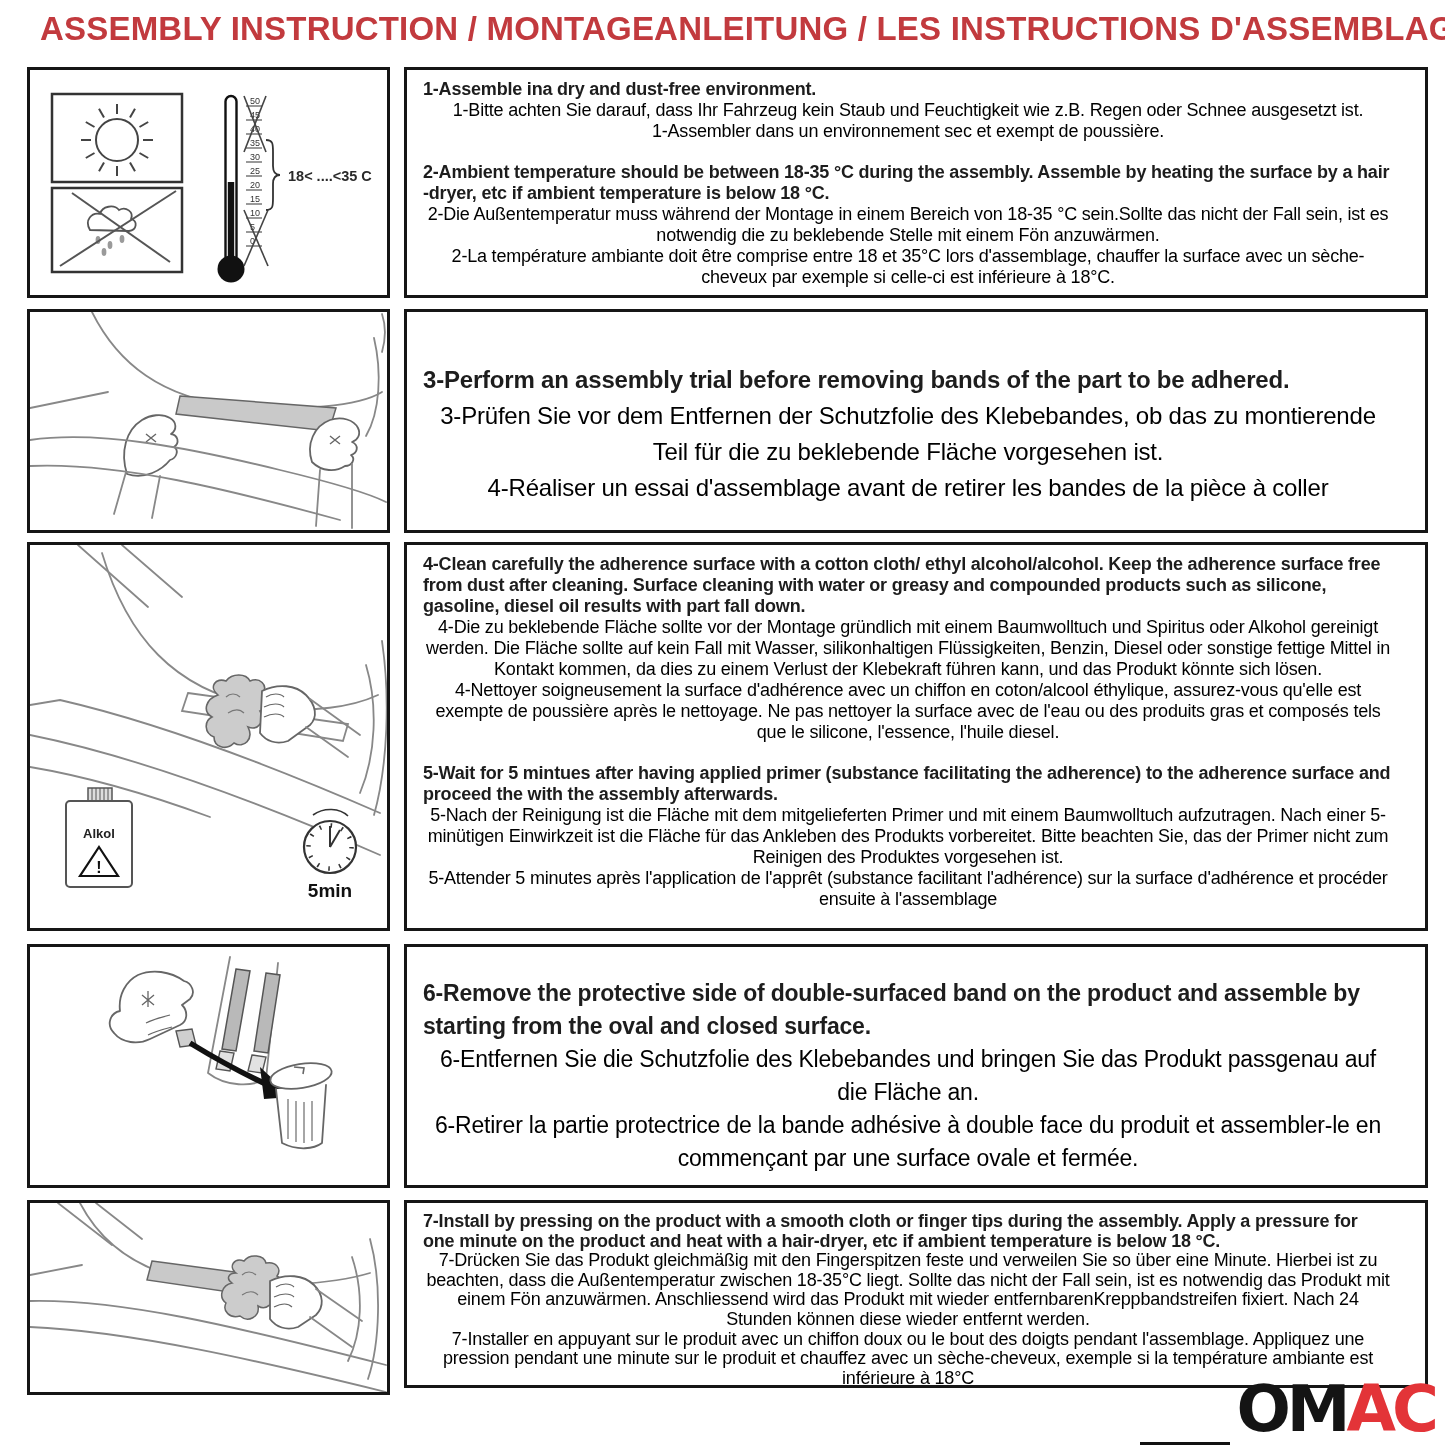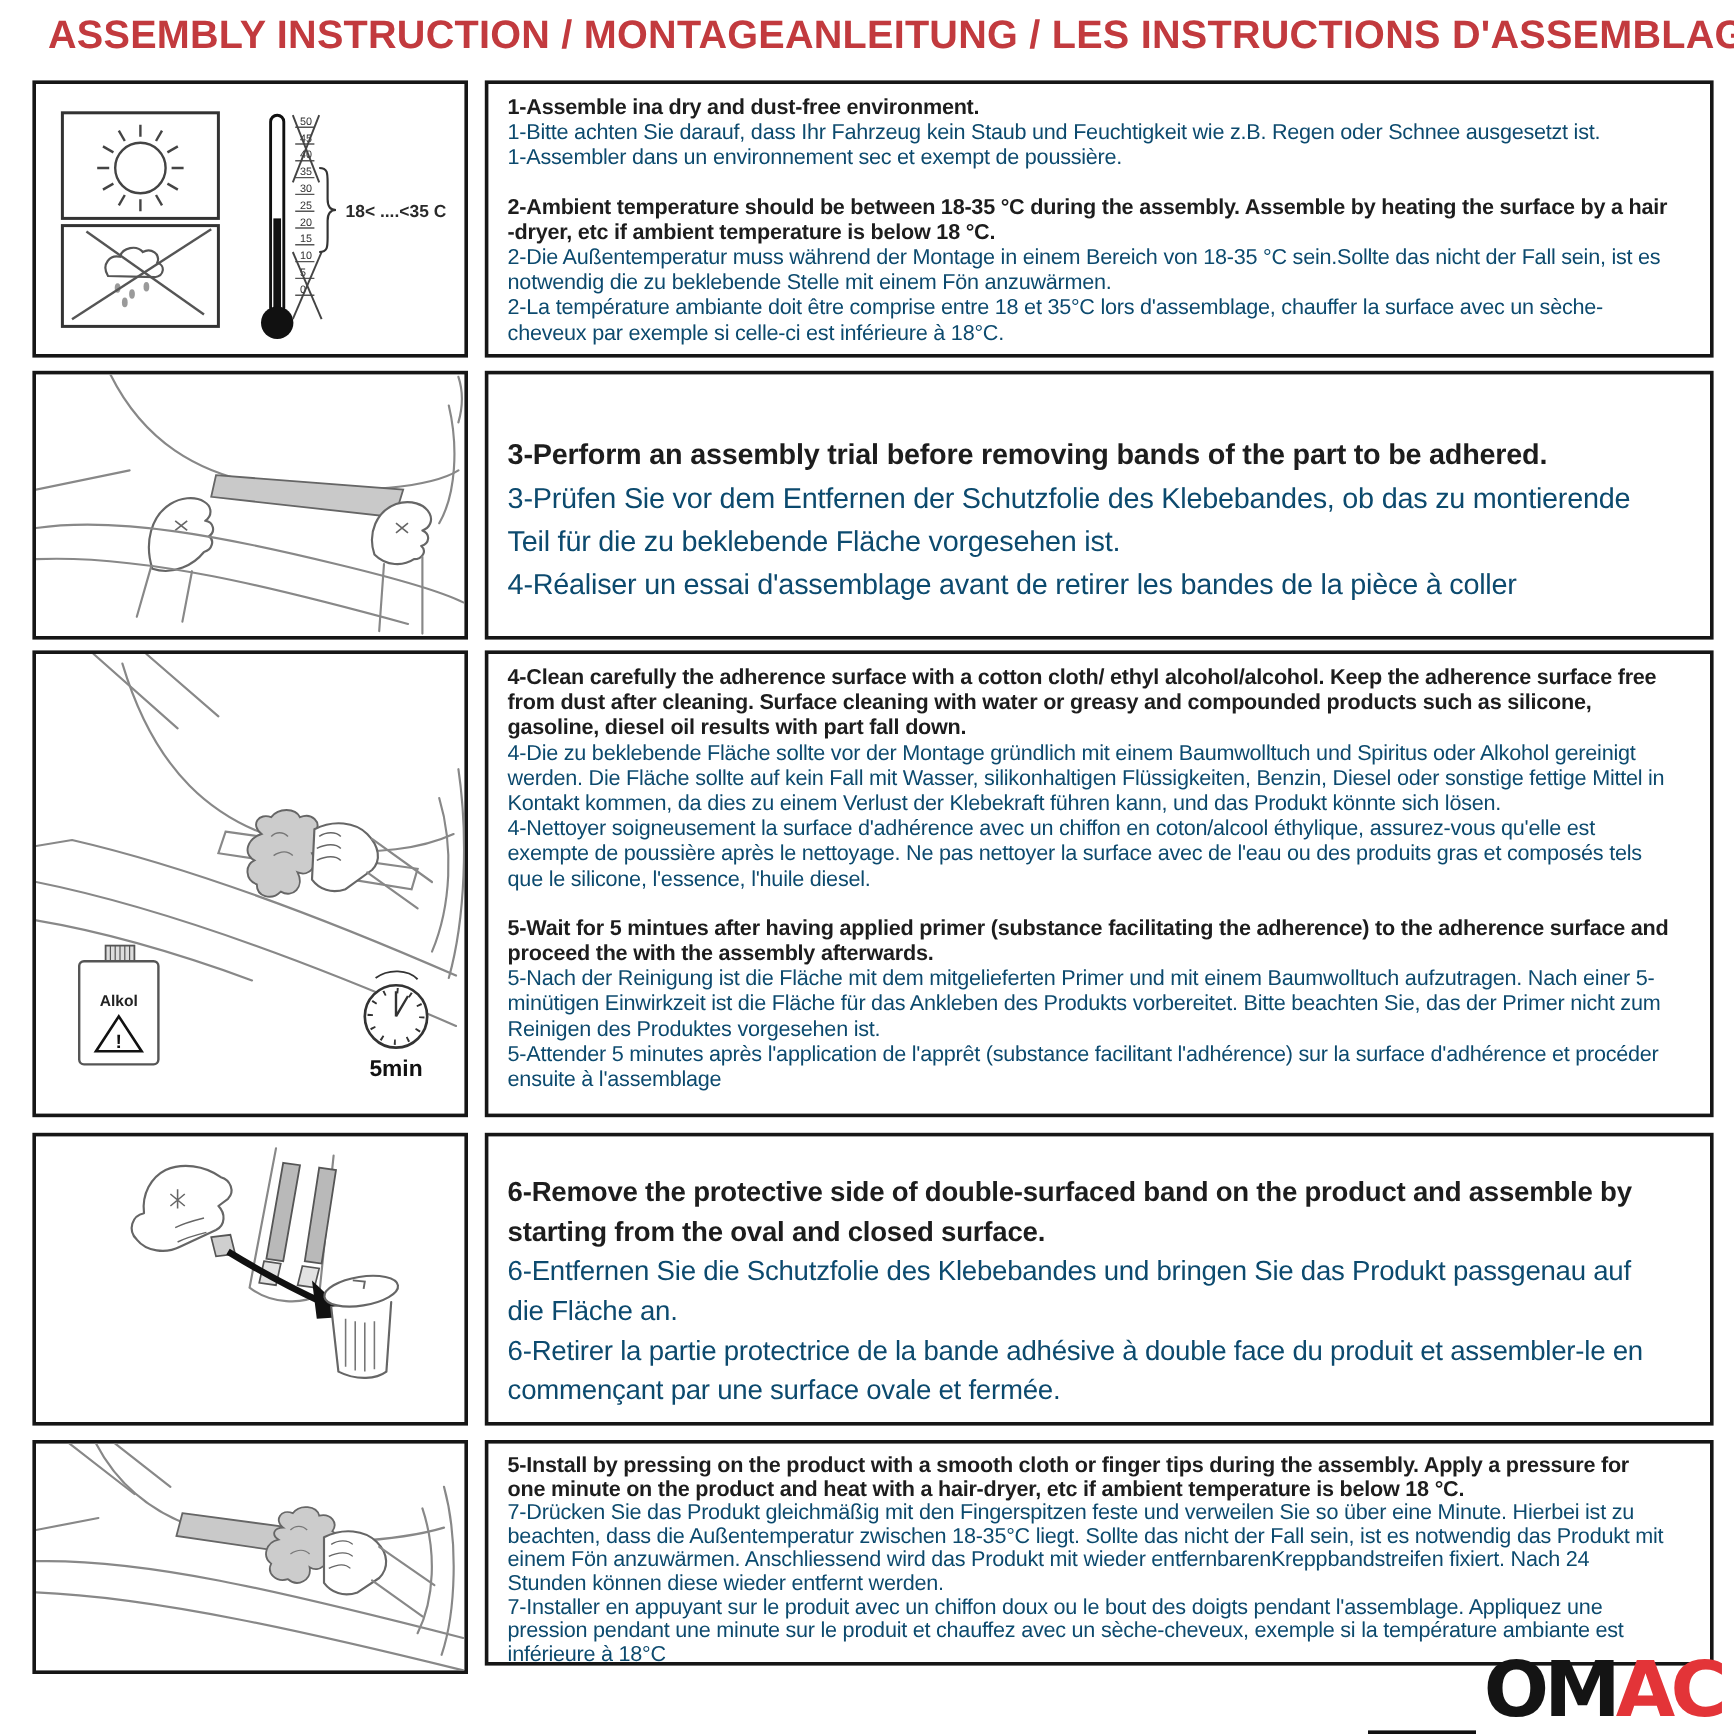--- a/index.html
+++ b/index.html
@@ -26,21 +26,21 @@
   .r5r{top:1200px;height:188px;}
   p{margin:0;}
   .t-sm{font-size:18px;line-height:21px;letter-spacing:-0.2px;}
   .t-sm5{font-size:18px;line-height:19.6px;letter-spacing:-0.2px;}
   .t-md{font-size:23px;line-height:33px;letter-spacing:-0.2px;}
   .t-lg{font-size:24px;line-height:36px;letter-spacing:-0.2px;}
   .pad-lg{padding-top:50px;}
   .pad-md{padding-top:30px;}
   .b{font-weight:bold;color:#1d1d1d;}
   .gap{margin-top:20px;}
-  .reg{color:#0c4a6e;}
+  .reg{color:#000000;text-align:center;}
   svg{display:block;}
   .sk{stroke:#888;stroke-width:1.8;fill:none;stroke-linecap:round;}
   .sk2{stroke:#666;stroke-width:1.8;fill:#fff;stroke-linecap:round;stroke-linejoin:round;}
   .grayfill{fill:#c9c9c9;stroke:#666;stroke-width:1.5;}
   .logo{
     position:absolute;right:10px;bottom:0px;display:flex;align-items:flex-end;
   }
   .logo-line{width:90px;height:3px;background:#111;margin-right:6px;margin-top:10px;}
   .logo-text{font-size:64px;font-weight:bold;letter-spacing:-4px;line-height:72px;
     font-family:"DejaVu Sans","Liberation Sans",sans-serif;}
@@ -250,21 +250,21 @@
       <path d="M 246,84 C 252,80 260,80 264,84 M 244,94 C 252,90 260,90 264,94 M 244,104 C 252,100 258,100 262,104" stroke="#666" stroke-width="1.1" fill="none"></path>
       <path class="sk" d="M 286,86 L 332,118 M 280,114 L 322,144" stroke="#666"></path>
     </g>
     <path class="sk" d="M 0,72 L 52,62"></path>
     <path class="sk" d="M 0,98 C 90,96 200,122 356,162"></path>
     <path class="sk" d="M 0,124 C 100,128 230,158 356,189"></path>
   </svg>
 </div>
 
 <div class="box rcol r5r t-sm5">
-  <p class="b">5-Install by pressing on the product with a smooth cloth or finger tips during the assembly. Apply a pressure for one minute on the product and heat with a hair-dryer, etc if ambient temperature is below 18 °C.</p>
+  <p class="b">7-Install by pressing on the product with a smooth cloth or finger tips during the assembly. Apply a pressure for one minute on the product and heat with a hair-dryer, etc if ambient temperature is below 18 °C.</p>
   <p class="reg">7-Drücken Sie das Produkt gleichmäßig mit den Fingerspitzen feste und verweilen Sie so über eine Minute. Hierbei ist zu beachten, dass die Außentemperatur zwischen 18-35°C liegt. Sollte das nicht der Fall sein, ist es notwendig das Produkt mit einem Fön anzuwärmen. Anschliessend wird das Produkt mit wieder entfernbarenKreppbandstreifen fixiert. Nach 24 Stunden können diese wieder entfernt werden.</p>
   <p class="reg">7-Installer en appuyant sur le produit avec un chiffon doux ou le bout des doigts pendant l'assemblage. Appliquez une pression pendant une minute sur le produit et chauffez avec un sèche-cheveux, exemple si la température ambiante est inférieure à 18°C</p>
 </div>
 
 <div class="logo">
   <div class="logo-line"></div>
   <span class="logo-text" style="color: rgb(20, 20, 20);">OM</span>
   <span class="logo-text" style="color: rgb(227, 52, 56);">AC</span>
 </div>
 

